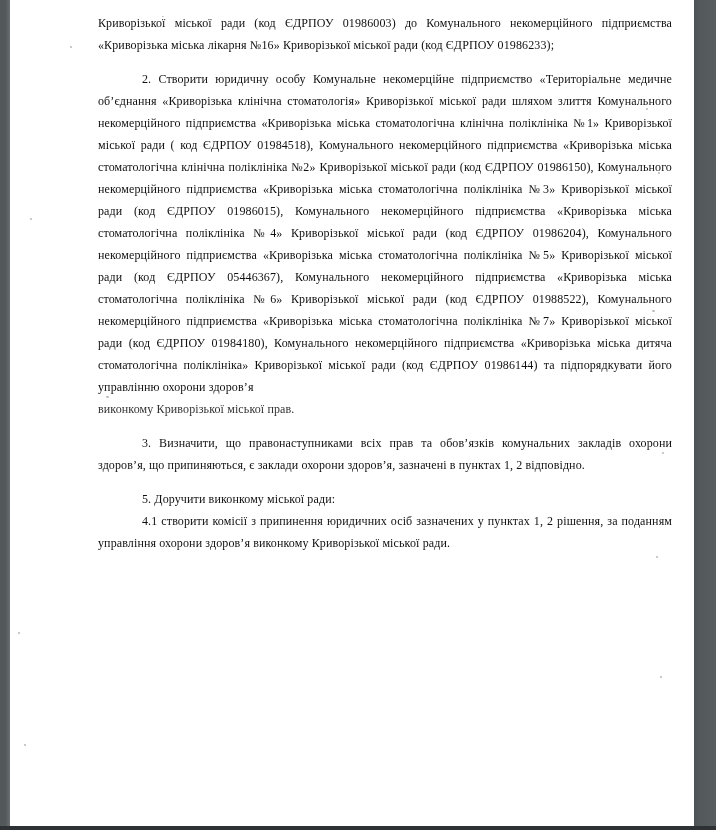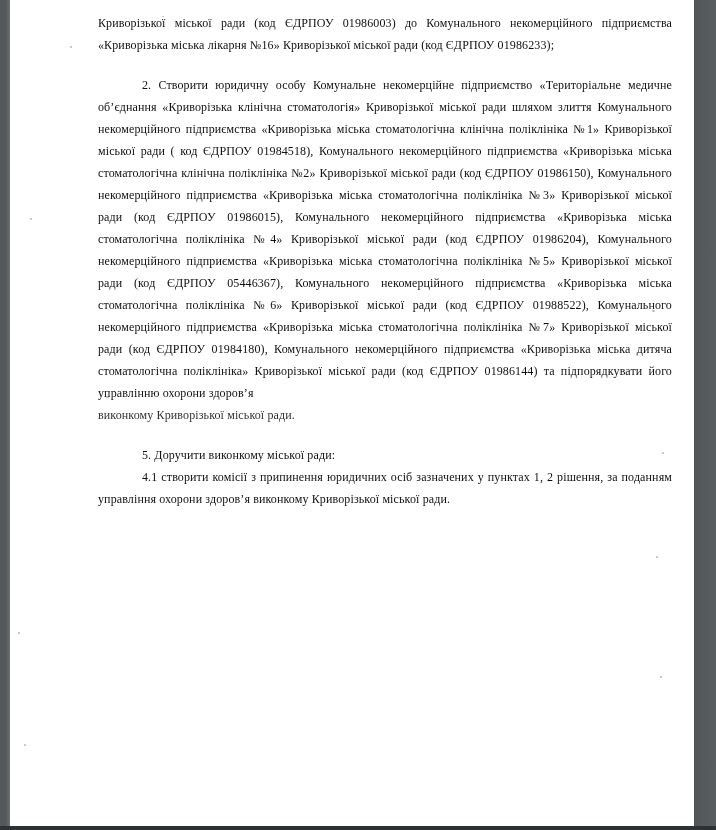--- a/index.html
+++ b/index.html
@@ -59,21 +59,21 @@
     font-size: 12px;
     line-height: 22px;
     color: #141414;
     letter-spacing: 0.01em;
     -webkit-font-smoothing: antialiased;
   }
   p.para.indent {
     text-indent: 44px;
   }
   p.gap-before {
-    margin-top: 18px;
+    margin-top: 12px;
   }
   p.last-line {
     text-align: left;
   }
 
   
   #doc-body {
     filter: contrast(1.04);
   }
   p.blurred-more {
@@ -113,22 +113,23 @@
     <span class="speck" style="left:14px;  top:744px; width:2px; height:2px;"></span>
   </div>
 
   <div id="doc-body">
 
     <p class="para">Криворізької міської ради (код ЄДРПОУ 01986003) до Комунального некомерційного підприємства «Криворізька міська лікарня №16» Криворізької міської ради (код ЄДРПОУ 01986233);</p>
 
 
     <p class="para indent gap-before">2. Створити юридичну особу Комунальне некомерційне підприємство «Територіальне медичне об’єднання «Криворізька клінічна стоматологія» Криворізької міської ради шляхом злиття Комунального некомерційного підприємства «Криворізька міська стоматологічна клінічна поліклініка №1» Криворізької міської ради ( код ЄДРПОУ 01984518), Комунального некомерційного підприємства «Криворізька міська стоматологічна клінічна поліклініка №2» Криворізької міської ради (код ЄДРПОУ 01986150), Комунального некомерційного підприємства «Криворізька міська стоматологічна поліклініка №3» Криворізької міської ради (код ЄДРПОУ 01986015), Комунального некомерційного підприємства  «Криворізька міська стоматологічна поліклініка №4» Криворізької міської ради (код ЄДРПОУ 01986204), Комунального некомерційного підприємства  «Криворізька міська стоматологічна поліклініка №5» Криворізької міської ради (код ЄДРПОУ 05446367), Комунального некомерційного підприємства  «Криворізька міська стоматологічна поліклініка №6» Криворізької міської ради (код ЄДРПОУ 01988522), Комунального некомерційного підприємства «Криворізька міська стоматологічна поліклініка №7» Криворізької міської ради (код ЄДРПОУ  01984180), Комунального некомерційного підприємства «Криворізька міська дитяча стоматологічна поліклініка» Криворізької міської ради (код ЄДРПОУ 01986144) та підпорядкувати його управлінню охорони здоров’я</p>
 
-    <p class="para last-line blurred-more">виконкому Криворізької міської ради.</p>
+    <p class="para last-line blurred-more">виконкому Криворізької міської прав.</p>
 
+    <p class="para indent gap-before">3. Визначити, що правонаступниками всіх прав та обов’язків комунальних закладів охорони здоров’я, що  припиняються, є заклади охорони здоров’я, зазначені в пунктах 1, 2 відповідно.</p>
 
     <p class="para indent gap-before last-line">5. Доручити виконкому міської ради:</p>
 
     <p class="para indent">4.1 створити комісії з припинення юридичних осіб зазначених у пунктах 1, 2 рішення,  за поданням управління охорони здоров’я виконкому Криворізької міської ради.</p>
 
   </div>
 </div>
 
 <div id="edge-left"></div>
 <div id="edge-right"></div>

